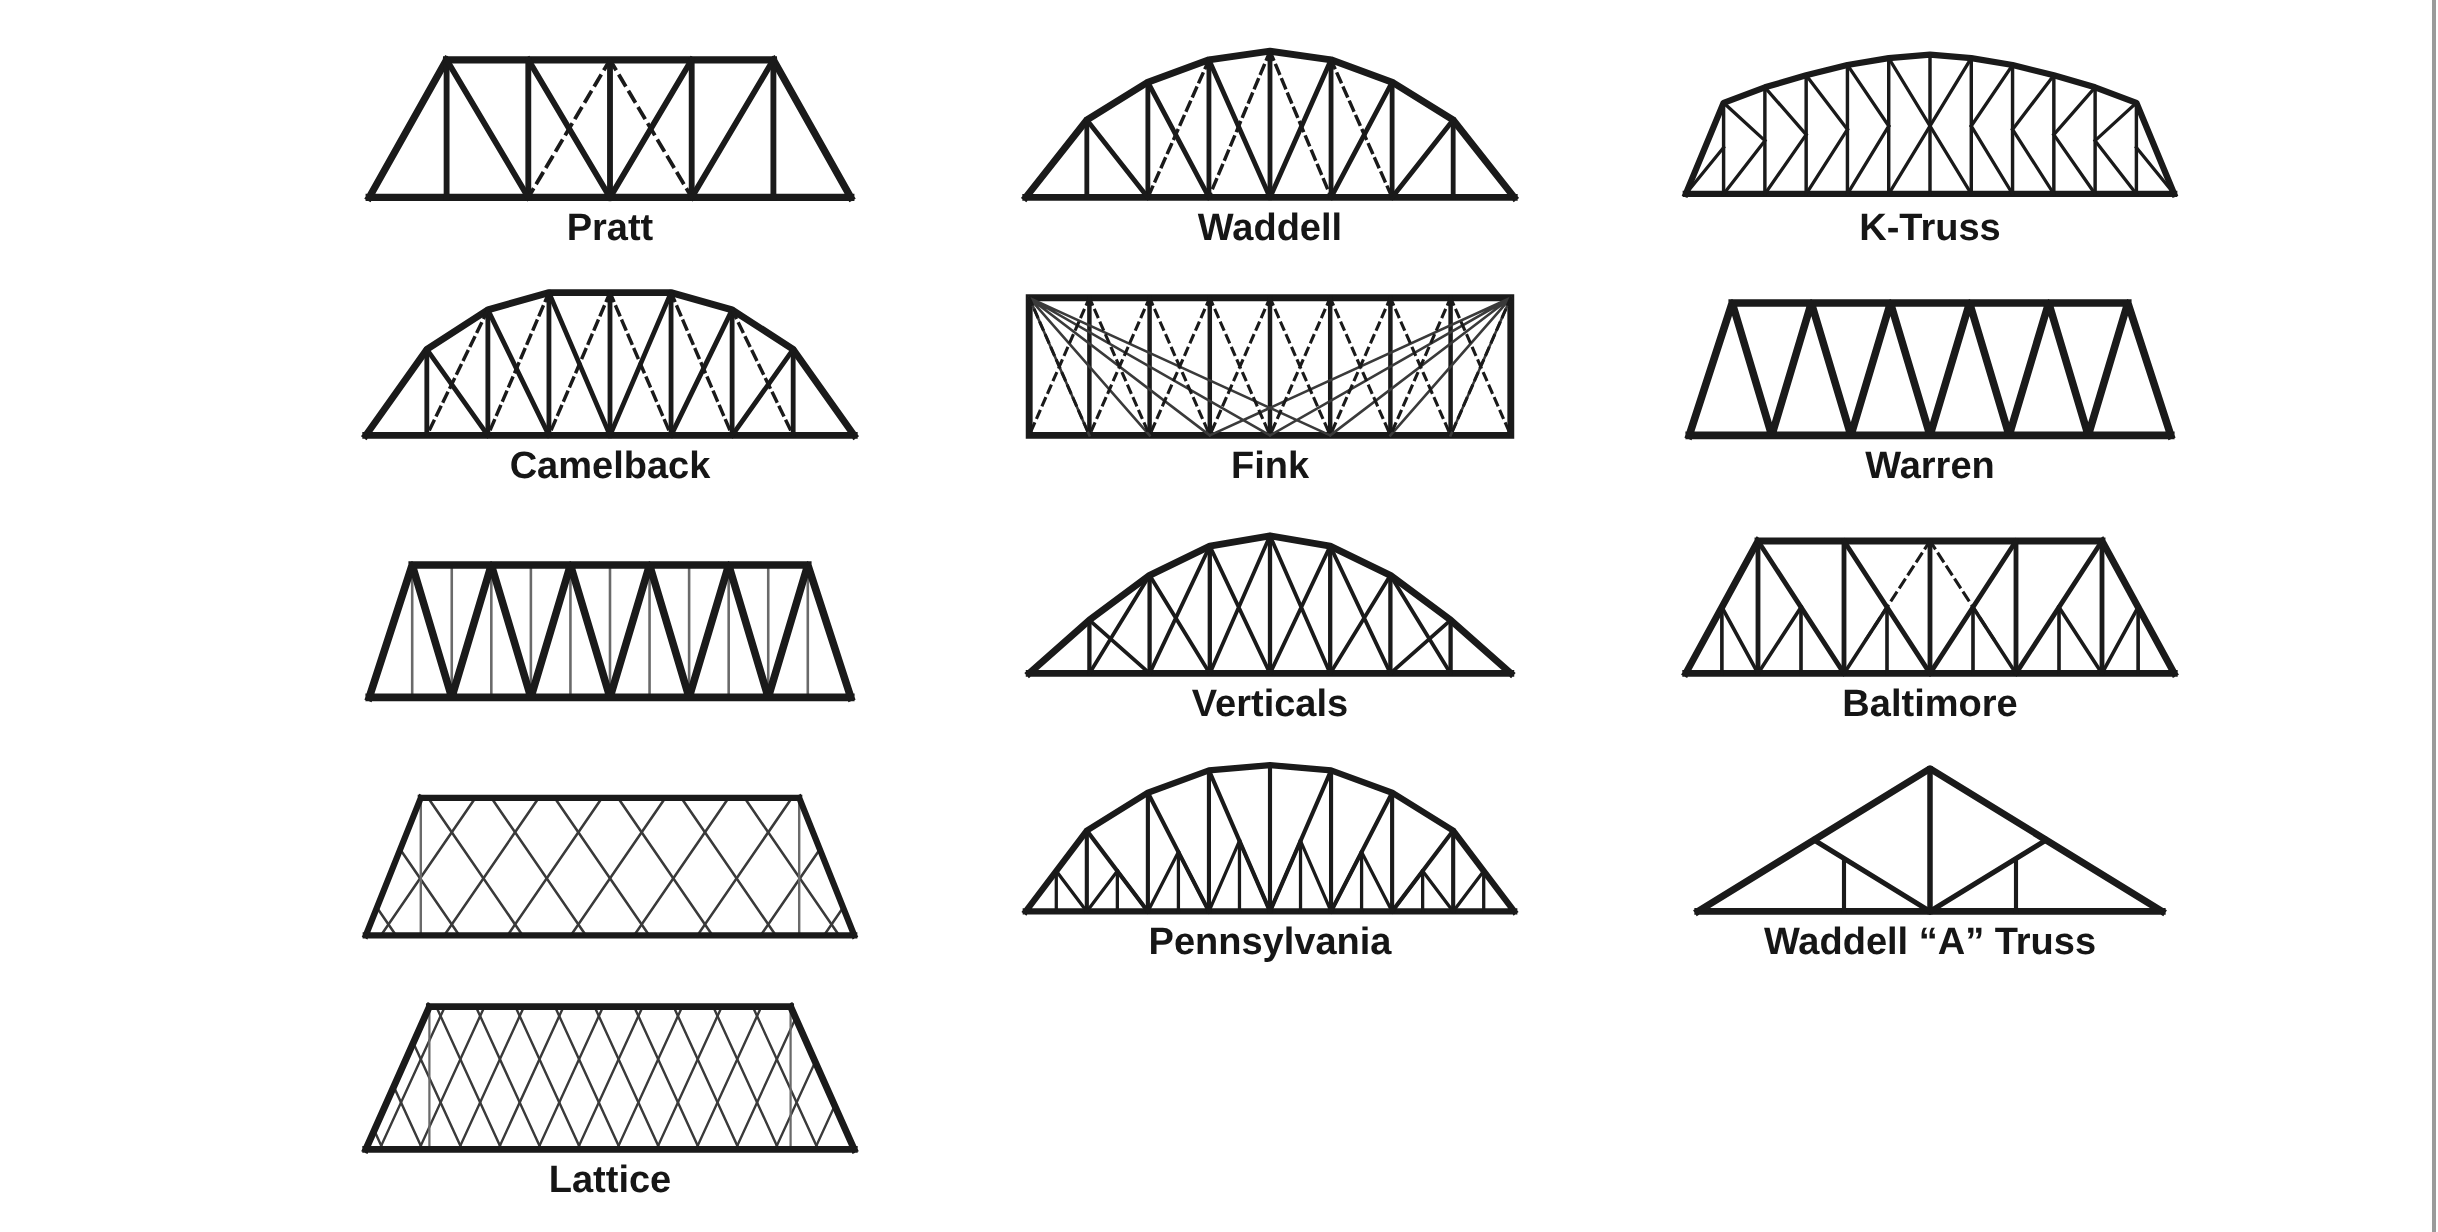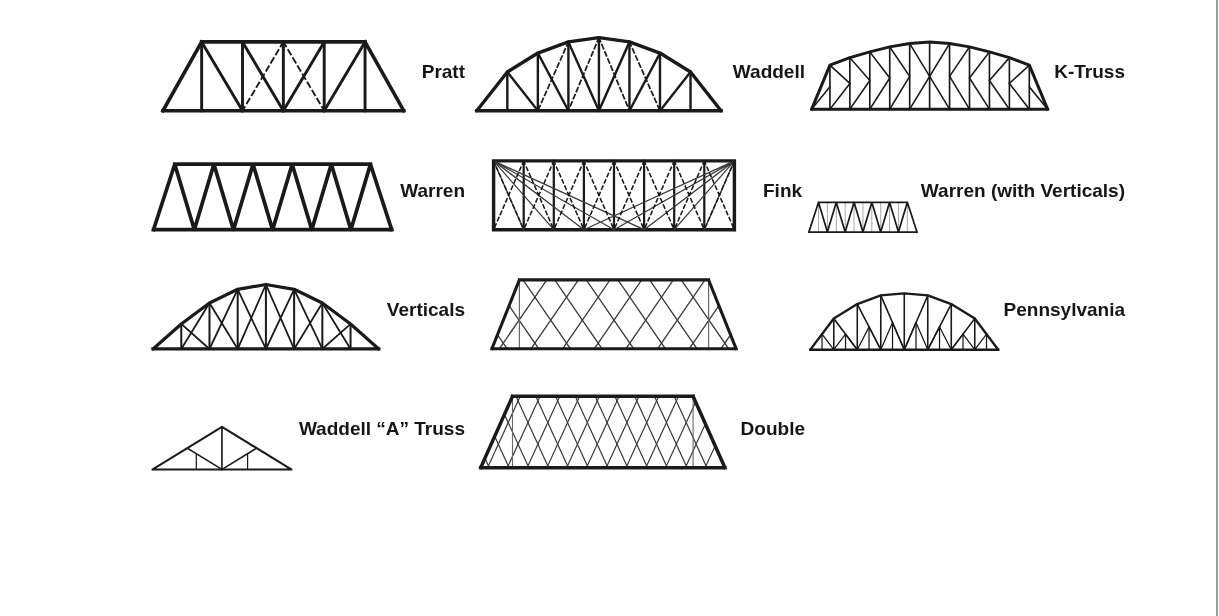--- a/index.html
+++ b/index.html
@@ -15,22 +15,22 @@
     background:#9a9a9a;
   }
   .truss-grid{
     position:absolute;top:12px;left:145px;
     display:grid;
     grid-template-columns:320px 340px 320px;
     grid-auto-rows:119px;
   }
   .cell{
     margin:0;padding:0;
-    display:flex;
-    align-items:center;justify-content:flex-start;
+    display:flex;flex-direction:column;
+    align-items:center;justify-content:center;
   }
   .cell svg{display:block;width:298px;height:86px;}
   .cell figcaption{
     font-size:19px;font-weight:700;color:#161616;
     line-height:1.15;margin-top:1px;white-space:nowrap;
   }
   .tr{stroke:#1a1a1a;fill:none;stroke-linecap:square;}
   .thin{stroke:#3a3a3a;}
   .gray{stroke:#6a6a6a;}
 </style>
@@ -73,64 +73,87 @@
         <path stroke-width="1.9" d="M30,40 L54,62 M30,93 L54,62 M54,31 L78,58.5 M54,93 L78,58.5 M78,24 L102,55.5 M78,93 L102,55.5 M102,18 L126,53.5 M102,93 L126,53.5"></path>
         <path stroke-width="1.9" d="M126,14 L174,93 M174,14 L126,93"></path>
         <path stroke-width="1.9" d="M270,40 L246,62 M270,93 L246,62 M246,31 L222,58.5 M246,93 L222,58.5 M222,24 L198,55.5 M222,93 L198,55.5 M198,18 L174,53.5 M198,93 L174,53.5"></path>
         <path stroke-width="1.9" d="M8,93 L30,66 M292,93 L270,66"></path>
       </g>
     </svg>
     <figcaption>K-Truss</figcaption>
   </figure>
 
 
-
-  <figure class="cell">
-    <svg viewBox="0 0 300 100" preserveAspectRatio="xMidYMax meet">
-      <g class="tr">
-        <path stroke-width="4.4" stroke-linejoin="round" d="M10,95 L35,18 L58,95 L81,18 L104,95 L127,18 L150,95 L173,18 L196,95 L219,18 L242,95 L265,18 L290,95 M35,18 H265 M10,95 H290"></path>
-      </g>
-    </svg>
-    <figcaption>Warren</figcaption>
+  <figure class="cell">
+    <svg viewBox="0 0 300 100" preserveAspectRatio="xMidYMax meet">
+      <g class="tr">
+        <path stroke-width="4" stroke-linejoin="round" d="M8,95 L43.5,45 L79,22 L114.5,12 L185.5,12 L221,22 L256.5,45 L292,95 M8,95 H292"></path>
+        <path stroke-width="2.8" d="M43.5,45 V95 M79,22 V95 M114.5,12 V95 M150,12 V95 M185.5,12 V95 M221,22 V95 M256.5,45 V95"></path>
+        <path stroke-width="2.8" d="M43.5,45 L79,95 M79,22 L114.5,95 M114.5,12 L150,95 M185.5,12 L150,95 M221,22 L185.5,95 M256.5,45 L221,95"></path>
+        <path stroke-width="2" stroke-dasharray="5 4" d="M79,22 L43.5,95 M114.5,12 L79,95 M150,12 L114.5,95 M150,12 L185.5,95 M185.5,12 L221,95 M221,22 L256.5,95"></path>
+      </g>
+    </svg>
+    <figcaption>Camelback</figcaption>
   </figure>
 
   <figure class="cell">
     <svg viewBox="0 0 300 100" preserveAspectRatio="xMidYMax meet">
       <g class="tr">
         <path stroke-width="4" d="M10,15 H290 M10,95 H290 M10,15 V95 M290,15 V95"></path>
         <path stroke-width="2.6" d="M45,15 V95 M80,15 V95 M115,15 V95 M150,15 V95 M185,15 V95 M220,15 V95 M255,15 V95"></path>
         <path class="thin" stroke-width="1.5" d="M10,15 L45,95 M10,15 L80,95 M10,15 L115,95 M10,15 L150,95 M10,15 L185,95 M290,15 L255,95 M290,15 L220,95 M290,15 L185,95 M290,15 L150,95 M290,15 L115,95"></path>
         <path stroke-width="1.8" stroke-dasharray="4 4" d="M10,15 L45,95 M45,15 L10,95 M45,15 L80,95 M80,15 L45,95 M80,15 L115,95 M115,15 L80,95 M115,15 L150,95 M150,15 L115,95 M150,15 L185,95 M185,15 L150,95 M185,15 L220,95 M220,15 L185,95 M220,15 L255,95 M255,15 L220,95 M255,15 L290,95 M290,15 L255,95"></path>
       </g>
     </svg>
     <figcaption>Fink</figcaption>
   </figure>
 
+  <figure class="cell">
+    <svg viewBox="0 0 300 100" preserveAspectRatio="xMidYMax meet">
+      <g class="tr">
+        <path stroke-width="4.4" stroke-linejoin="round" d="M10,95 L35,18 L58,95 L81,18 L104,95 L127,18 L150,95 L173,18 L196,95 L219,18 L242,95 L265,18 L290,95 M35,18 H265 M10,95 H290"></path>
+      </g>
+    </svg>
+    <figcaption>Warren</figcaption>
+  </figure>
+
 
   <figure class="cell">
     <svg viewBox="0 0 300 100" preserveAspectRatio="xMidYMax meet">
       <g class="tr">
         <path class="gray" stroke-width="1.5" d="M35,18 V95 M58,18 V95 M81,18 V95 M104,18 V95 M127,18 V95 M150,18 V95 M173,18 V95 M196,18 V95 M219,18 V95 M242,18 V95 M265,18 V95"></path>
         <path stroke-width="4.4" stroke-linejoin="round" d="M10,95 L35,18 L58,95 L81,18 L104,95 L127,18 L150,95 L173,18 L196,95 L219,18 L242,95 L265,18 L290,95 M35,18 H265 M10,95 H290"></path>
       </g>
     </svg>
-    <figcaption>Warren (with Verticals)</figcaption>
   </figure>
 
   <figure class="cell">
     <svg viewBox="0 0 300 100" preserveAspectRatio="xMidYMax meet">
       <g class="tr">
         <path stroke-width="4" stroke-linejoin="round" d="M10,95 L45,64 L80,38 L115,21 L150,15 L185,21 L220,38 L255,64 L290,95 M10,95 H290"></path>
         <path stroke-width="2.5" d="M45,64 V95 M80,38 V95 M115,21 V95 M150,15 V95 M185,21 V95 M220,38 V95 M255,64 V95"></path>
         <path stroke-width="2.2" d="M45,64 L80,95 M45,95 L80,38 M80,38 L115,95 M80,95 L115,21 M115,21 L150,95 M115,95 L150,15 M150,15 L185,95 M150,95 L185,21 M185,21 L220,95 M185,95 L220,38 M220,38 L255,95 M220,95 L255,64"></path>
       </g>
     </svg>
     <figcaption>Verticals</figcaption>
   </figure>
 
+  <figure class="cell">
+    <svg viewBox="0 0 300 100" preserveAspectRatio="xMidYMax meet">
+      <g class="tr">
+        <path stroke-width="4" d="M8,95 H292 M50,18 H250 M8,95 L50,18 M292,95 L250,18"></path>
+        <path stroke-width="2.8" d="M50,18 V95 M100,18 V95 M150,18 V95 M200,18 V95 M250,18 V95"></path>
+        <path stroke-width="2.8" d="M50,18 L100,95 M100,18 L150,95 M250,18 L200,95 M200,18 L150,95"></path>
+        <path stroke-width="2.1" d="M75,56.5 V95 M125,56.5 V95 M175,56.5 V95 M225,56.5 V95 M29,56.5 V95 M271,56.5 V95"></path>
+        <path stroke-width="2.1" d="M75,56.5 L50,95 M125,56.5 L100,95 M175,56.5 L200,95 M225,56.5 L250,95 M29,56.5 L50,95 M271,56.5 L250,95"></path>
+        <path stroke-width="1.8" stroke-dasharray="5 4" d="M150,18 L111,78 M150,18 L189,78"></path>
+      </g>
+    </svg>
+    <figcaption>Baltimore</figcaption>
+  </figure>
 
   <figure class="cell">
     <svg viewBox="0 0 300 100" preserveAspectRatio="xMidYMax meet">
       <defs>
         <clipPath id="clipDIW">
             <polygon points="8,95 40,15 260,15 292,95"></polygon>
           </clipPath>
       </defs>
       <g class="tr">
         <g clip-path="url(#clipDIW)">
@@ -177,16 +200,16 @@
       </defs>
       <g class="tr">
         <g clip-path="url(#clipLAT)">
           <path class="thin" stroke-width="1.4" d="M-30,95 L8,12 M-7,95 L31,12 M16,95 L54,12 M39,95 L77,12 M62,95 L100,12 M85,95 L123,12 M108,95 L146,12 M131,95 L169,12 M154,95 L192,12 M177,95 L215,12 M200,95 L238,12 M223,95 L261,12 M246,95 L284,12 M269,95 L307,12"></path>
           <path class="thin" stroke-width="1.4" d="M18,95 L-20,12 M41,95 L3,12 M64,95 L26,12 M87,95 L49,12 M110,95 L72,12 M133,95 L95,12 M156,95 L118,12 M179,95 L141,12 M202,95 L164,12 M225,95 L187,12 M248,95 L210,12 M271,95 L233,12 M294,95 L256,12 M317,95 L279,12"></path>
         </g>
         <path class="gray" stroke-width="1.3" d="M45,12 V95 M255,12 V95"></path>
         <path stroke-width="4" d="M8,95 H292 M45,12 H255 M8,95 L45,12 M292,95 L255,12"></path>
       </g>
     </svg>
-    <figcaption>Double</figcaption>
+    <figcaption>Lattice</figcaption>
   </figure>
 
 </div>
 
 </body></html>

